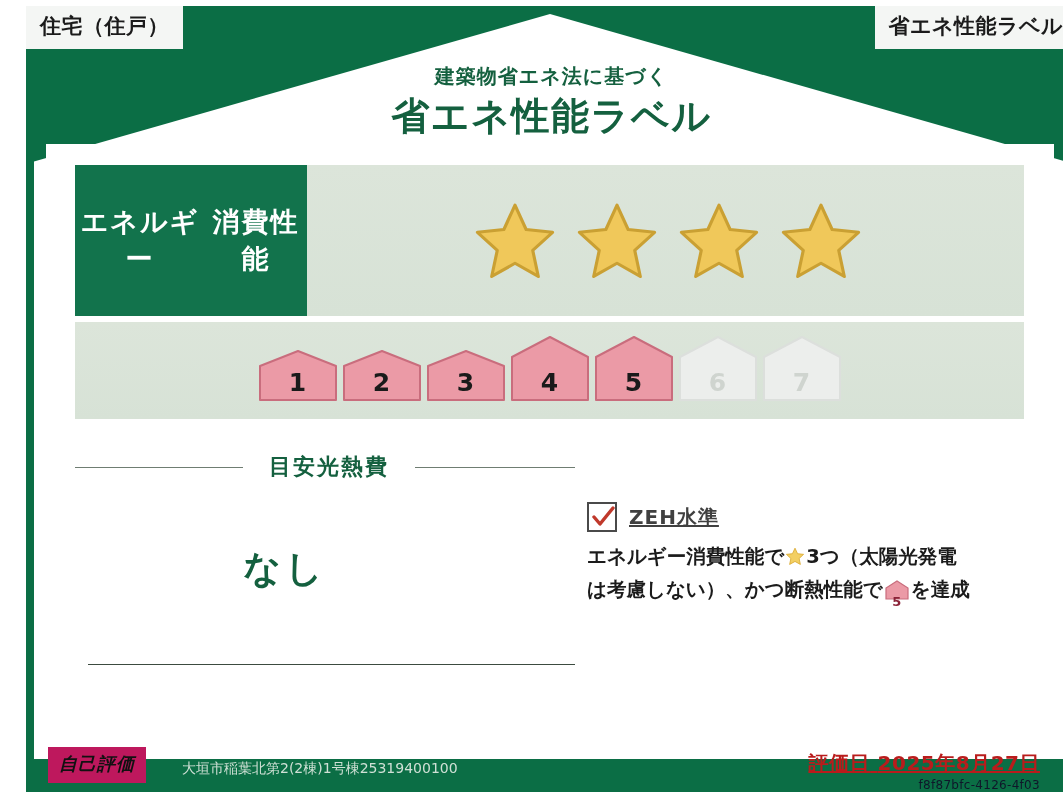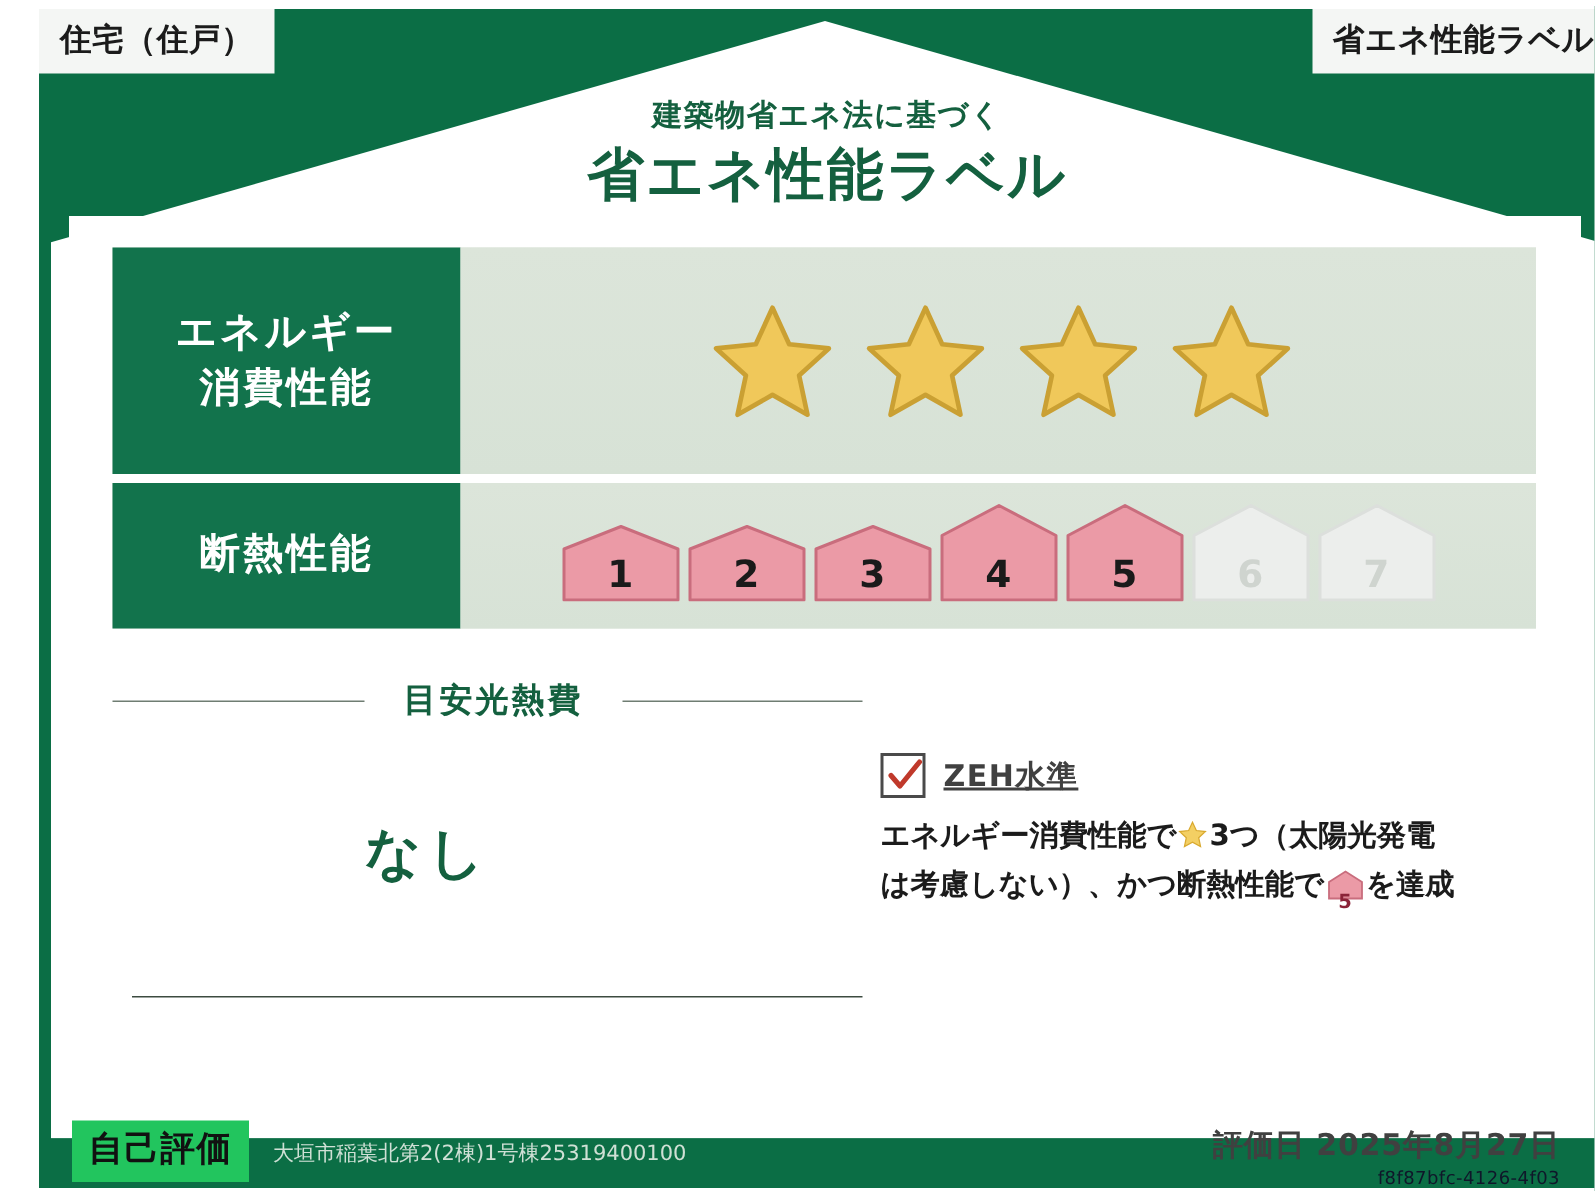--- a/index.html
+++ b/index.html
@@ -110,21 +110,20 @@
     margin-bottom: 6px;
   }
   .perf-row.stars  { height: 151px; }
   .perf-row.insul  { height:  97px; margin-bottom: 0; }
 
   .perf-label {
     flex: 0 0 232px;
     background: #12734c;
     color: #ffffff;
     display: flex;
-    flex-direction: column;
     align-items: center;
     justify-content: center;
     font-weight: bold;
     font-size: 27px;
     letter-spacing: 2px;
     line-height: 1.35;
     text-align: center;
   }
   .perf-label .l2 { display: block; }
 
@@ -273,48 +272,50 @@
     left: 14px;
     bottom: 10px;
     width: 1032px;
     height: 52px;
     z-index: 25;
   }
   .self-eval-badge {
     position: absolute;
     left: 14px;
     top: 9px;
-    background: #22c55e;
+    background: #be185d;
     color: #111111;
-    font-size: 23px;
+    font-size: 18px;
     font-weight: bold;
     letter-spacing: 1px;
     line-height: 1;
     padding: 8px 11px 10px 11px;
     white-space: nowrap;
+    font-style: italic;
   }
   .property-text {
     position: absolute;
     left: 148px;
     top: 22px;
     color: #cfe0d5;
     font-size: 14px;
     letter-spacing: 0px;
     white-space: nowrap;
   }
   .eval-date {
     position: absolute;
     right: 26px;
     top: 12px;
-    color: #404040;
+    color: #b91c1c;
     font-size: 20px;
     font-weight: bold;
     letter-spacing: 0.5px;
     white-space: nowrap;
     text-align: center;
+    text-decoration: underline;
   }
   .doc-id {
     position: absolute;
     right: 26px;
     top: 40px;
     color: #0f172a;
     font-size: 12px;
     letter-spacing: 0.3px;
     white-space: nowrap;
     text-align: right;
@@ -359,23 +360,20 @@
                 <path d="M12 1.2 L15.2 8.2 L22.8 9.0 L17.1 14.2 L18.7 21.7 L12 17.9 L5.3 21.7 L6.9 14.2 L1.2 9.0 L8.8 8.2 Z" fill="#f0c85a" stroke="#caa033" stroke-width="0.9" stroke-linejoin="round"></path>
               </svg>
               <svg class="star" viewBox="0 0 24 23">
                 <path d="M12 1.2 L15.2 8.2 L22.8 9.0 L17.1 14.2 L18.7 21.7 L12 17.9 L5.3 21.7 L6.9 14.2 L1.2 9.0 L8.8 8.2 Z" fill="#f0c85a" stroke="#caa033" stroke-width="0.9" stroke-linejoin="round"></path>
               </svg>
             </div>
         </div>
       </div>
 
       <div class="perf-row insul">
-        <div class="perf-label">
-          <span class="l1">断熱性能</span>
-        </div>
         <div class="perf-value">
           <div class="house-strip" id="house-strip">
               <div class="house" style="height: 52px;">
                 <svg viewBox="0 0 80 52" height="52">
                   <path d="M2 51 L2 17 L40 2 L78 17 L78 51 Z" fill="#eb9aa6" stroke="#c96d7d" stroke-width="2" stroke-linejoin="round"></path>
                 </svg>
                 <span class="num">1</span>
               </div>
               <div class="house" style="height: 52px;">
                 <svg viewBox="0 0 80 52" height="52">

